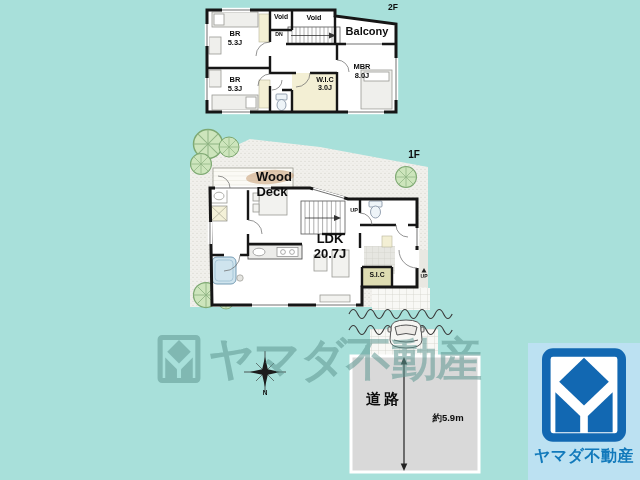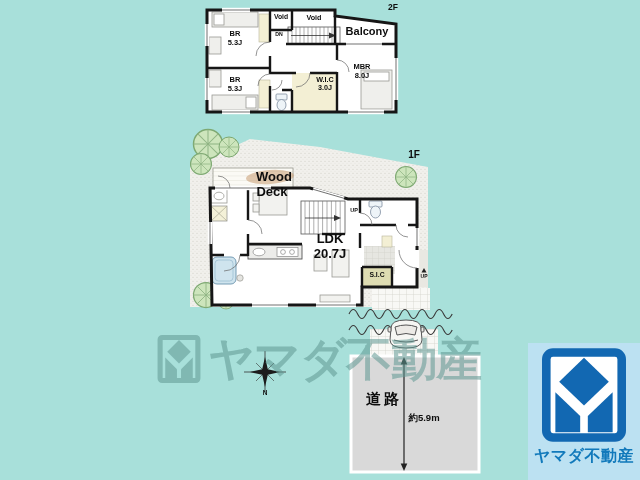--- a/index.html
+++ b/index.html
@@ -294,21 +294,21 @@
 <div class="lbl" style="left:256px;top:169px;width:32px;font-size:13px">Wood Deck</div>
 <div class="lbl" style="left:306px;top:231px;width:48px;font-size:13px">
   <span>LDK</span>
       <span>20.7J</span>
 </div>
 <div class="lbl" style="left:360px;top:271px;width:34px;font-size:6.8px">S.I.C</div>
 <div class="lbl" style="left:346px;top:207px;width:16px;font-size:5.5px">UP</div>
 <div class="lbl" style="left:417px;top:274px;width:14px;font-size:5px">UP</div>
 
 <div class="lbl" style="left:362px;top:390px;width:44px;font-size:15px;letter-spacing:3px">道路</div>
-<div class="lbl" style="left:400px;top:412px;width:48px;font-size:9.5px">約5.9m</div>
+<div class="lbl" style="left:424px;top:412px;width:48px;font-size:9.5px">約5.9m</div>
 <div class="lbl" style="left:258px;top:389px;width:14px;font-size:6.5px">N</div>
 
 <div id="watermark">
   <svg width="46" height="50" viewBox="0 0 88 98">
     <rect x="7" y="7" width="74" height="84" rx="4" fill="none" stroke="currentColor" stroke-width="10"></rect>
     <polygon points="44,12 67,35 44,58 21,35" fill="currentColor"></polygon>
     <polygon points="17,46 40,69 40,86 17,86" fill="currentColor"></polygon>
     <polygon points="71,46 48,69 48,86 71,86" fill="currentColor"></polygon>
   </svg>
   <span>ヤマダ不動産</span>

